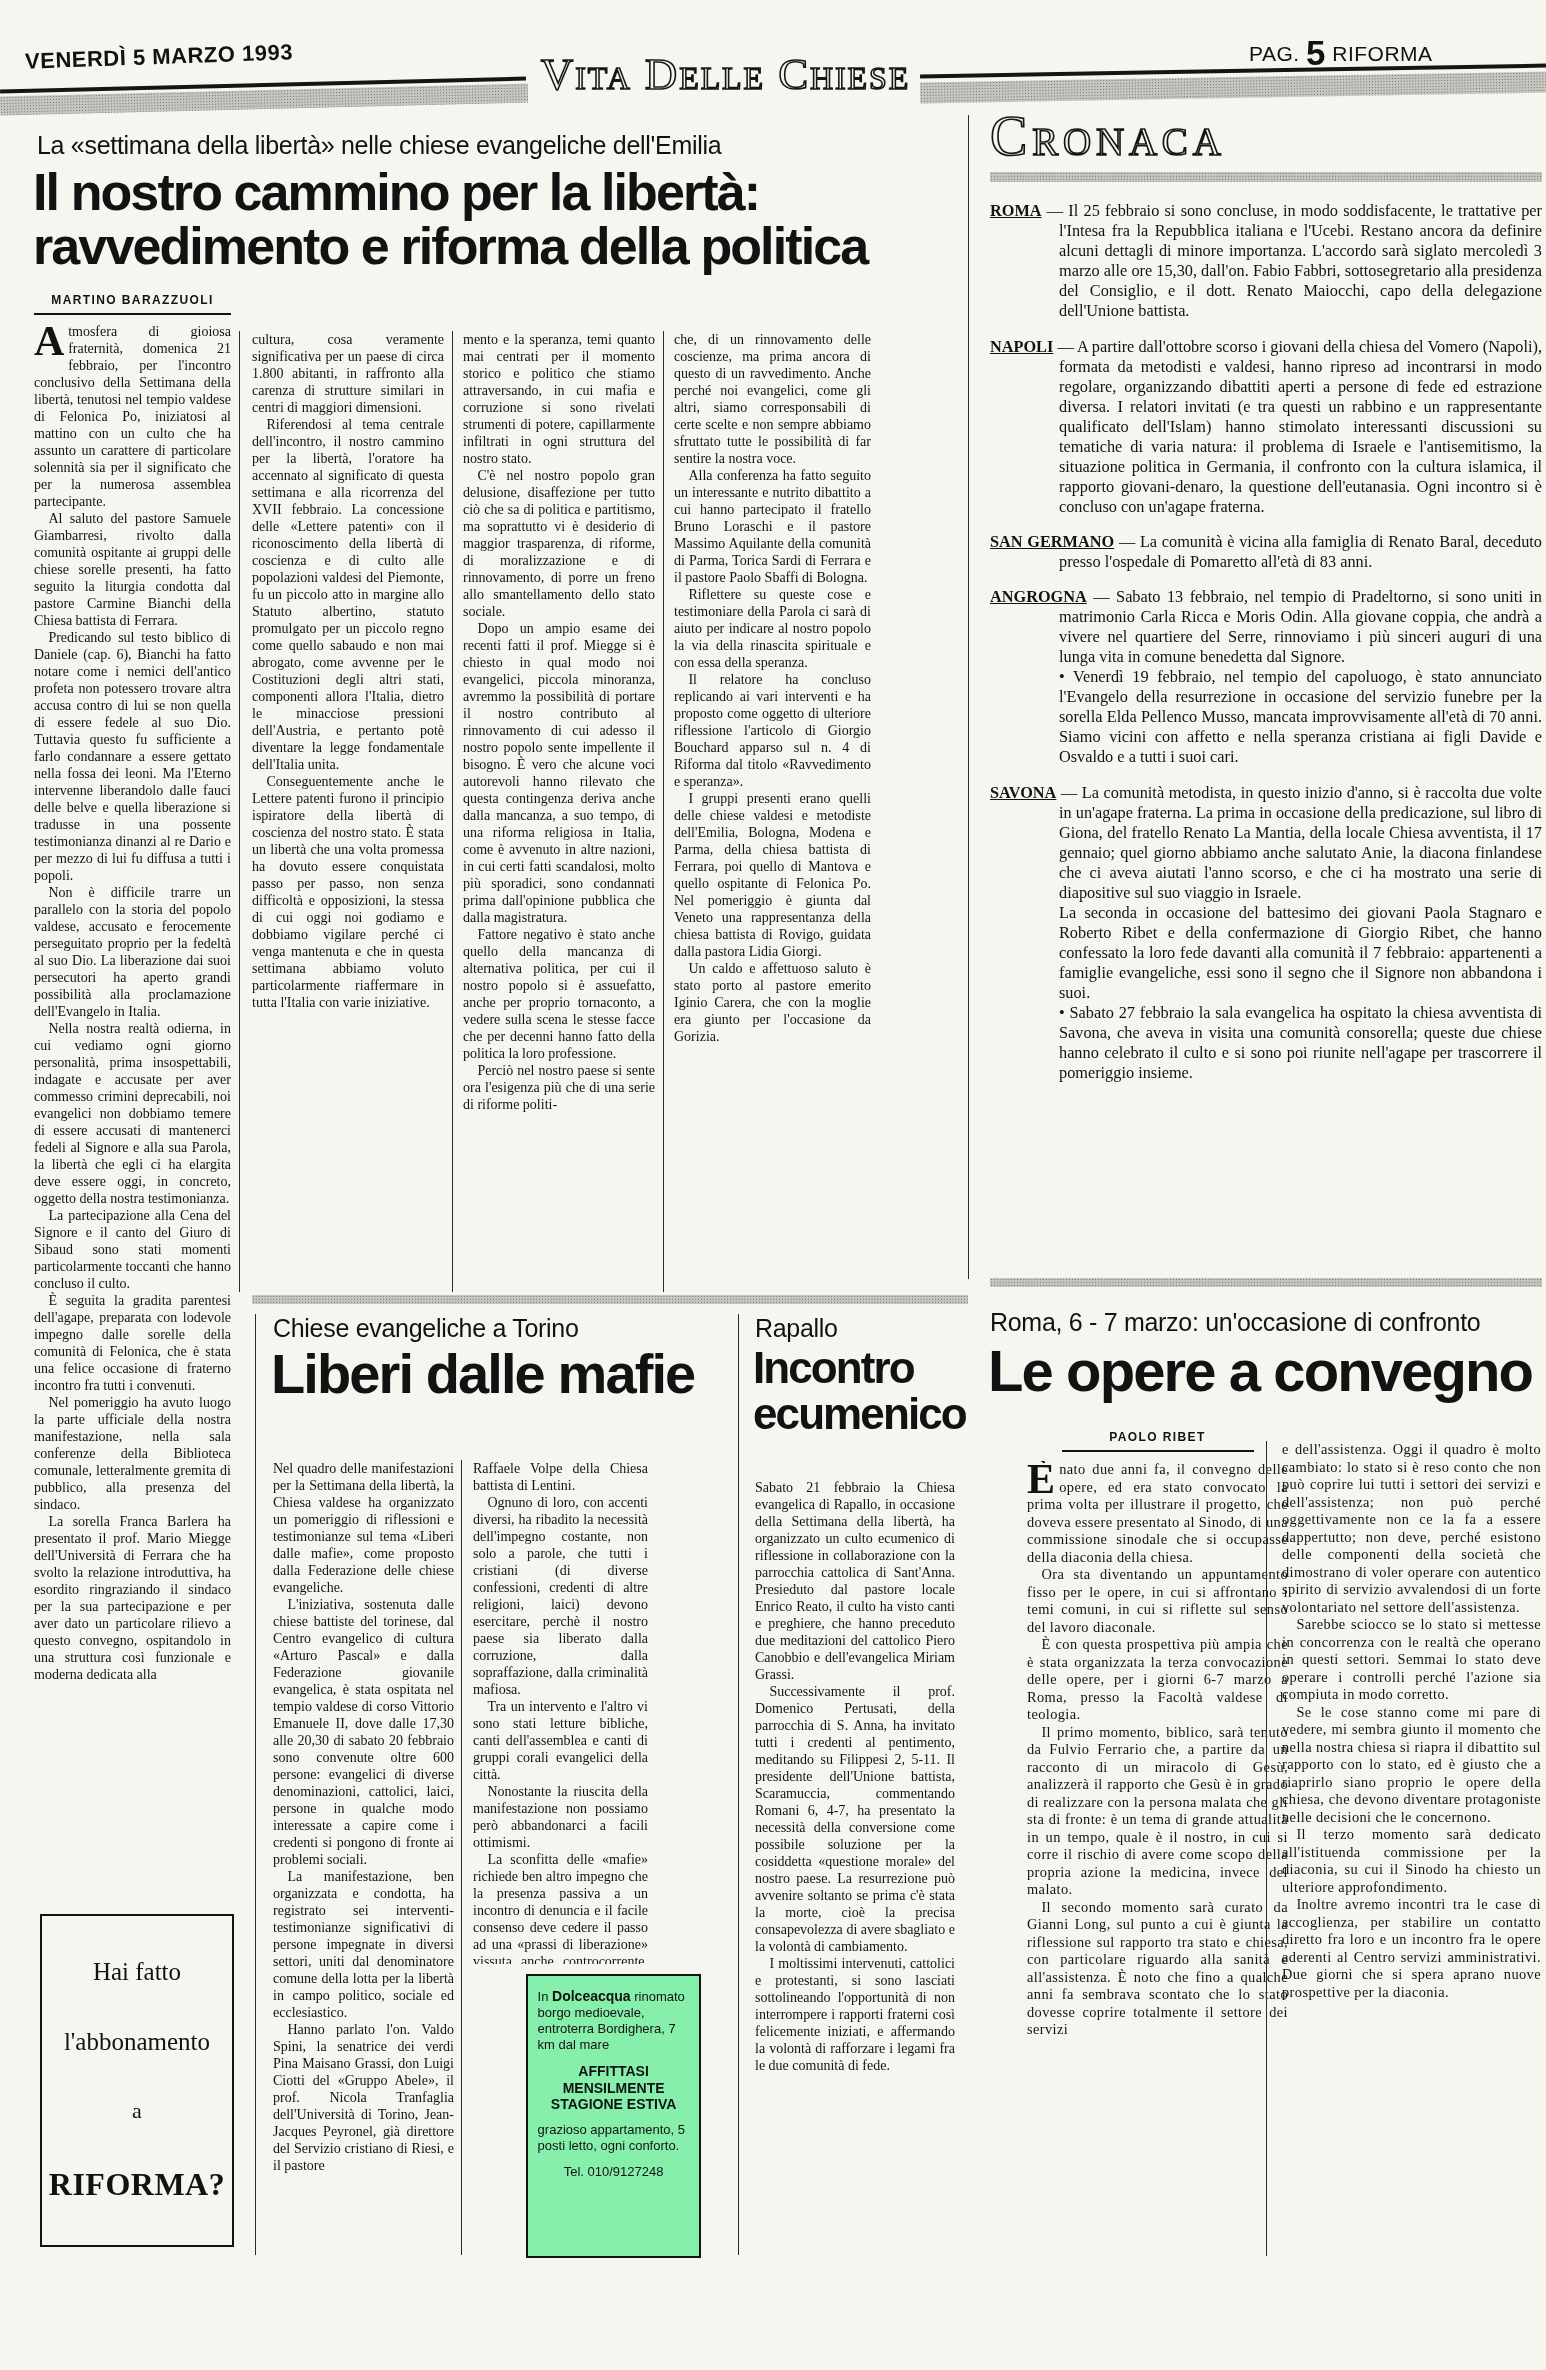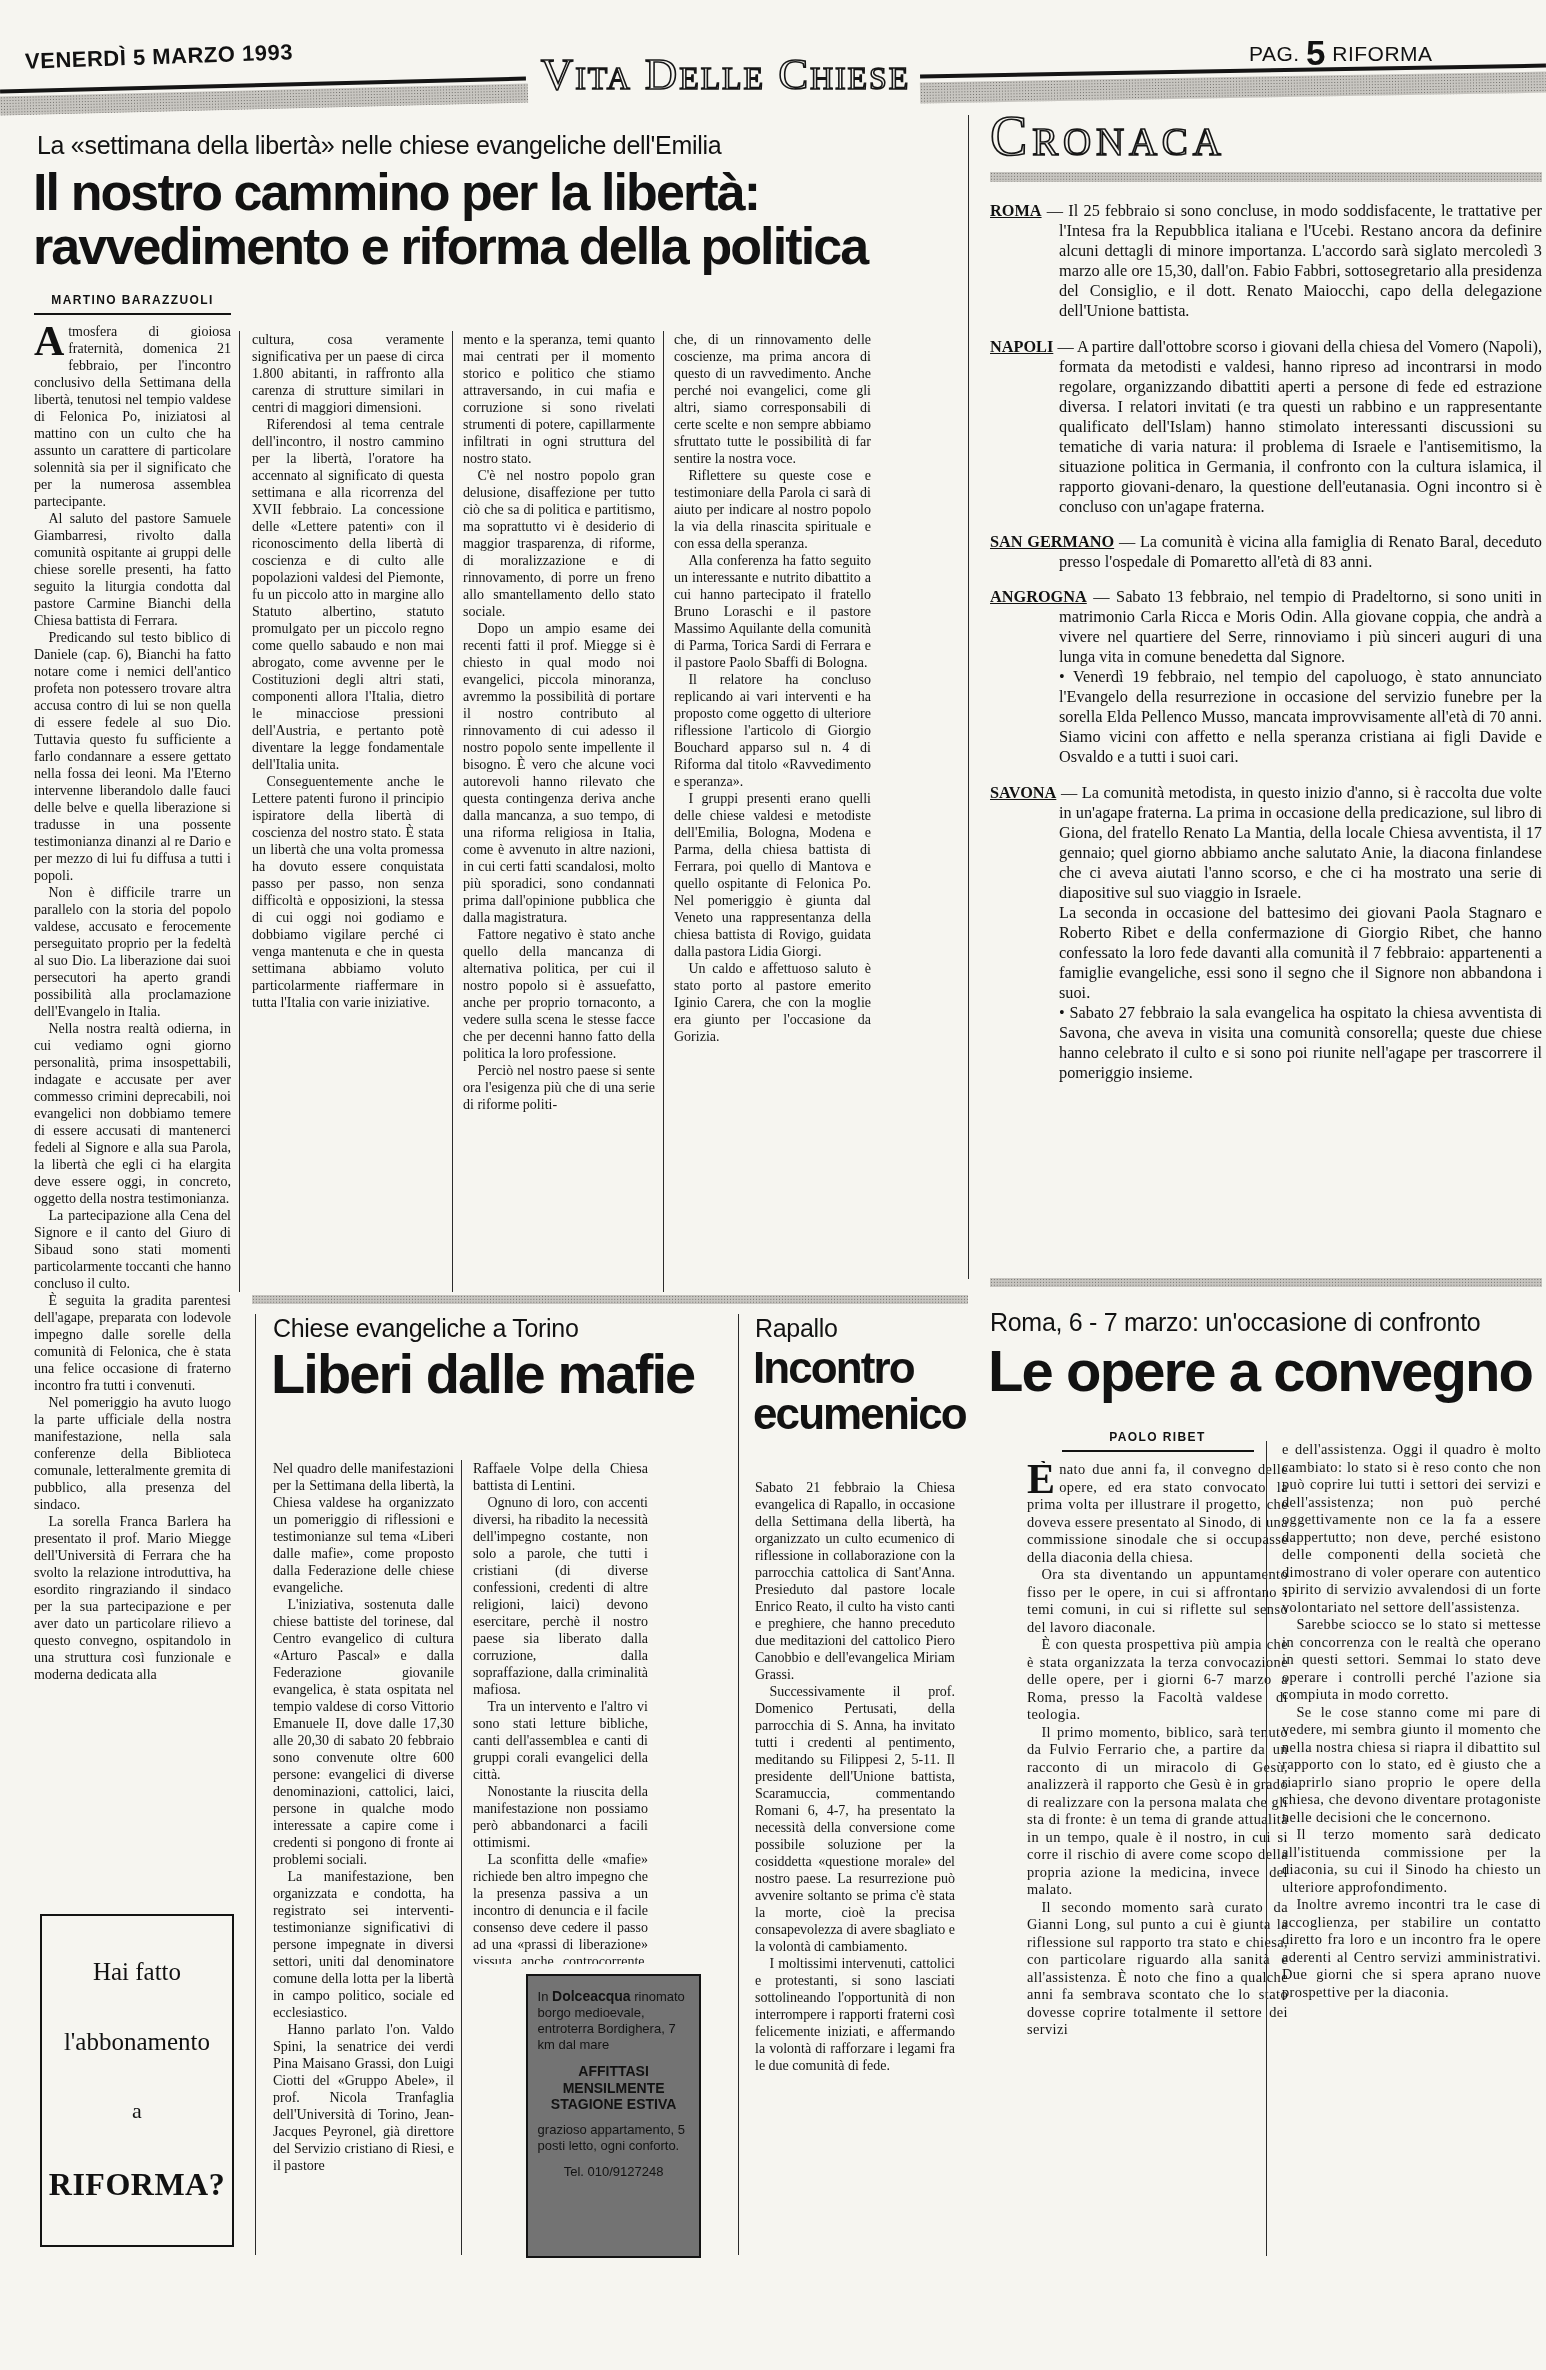--- a/index.html
+++ b/index.html
@@ -28,21 +28,21 @@
   .cronaca-items{font-size:16.3px;line-height:20px;text-align:justify;}
   .cronaca-item{padding-left:69px;margin-bottom:15.4px;}
   .cronaca-item p{margin:0;}
   .cronaca-item p:first-child{text-indent:-69px;}
   .cronaca-item .city{font-weight:bold;text-decoration:underline;}
   
   .subbox{border:2.9px solid #131313;background:#f6f5f0;text-align:center;display:flex;flex-direction:column;justify-content:space-evenly;align-items:center;}
   .subbox .s1,.subbox .s2{font-size:25px;}
   .subbox .s3{font-size:22px;}
   .subbox .s4{font-size:32px;font-weight:bold;letter-spacing:0.5px;}
-  .adbox{border:2.4px solid #131313;background:#737373;padding:11.5px 9.6px;font-family:"Liberation Sans",sans-serif;font-size:13px;line-height:16.3px;}
+  .adbox{border:2.4px solid #131313;background:#86efac;padding:11.5px 9.6px;font-family:"Liberation Sans",sans-serif;font-size:13px;line-height:16.3px;}
   .adbox .adtitle{font-weight:bold;text-align:center;margin:9.6px 0;font-size:14px;}
   .adbox .adphone{text-align:center;margin-top:9.6px;}
   .adbox .place{font-weight:bold;font-size:14px;}
   .opere-body{letter-spacing:0.4px;font-size:14.4px;line-height:17.5px;}
 </style>
 </head>
 <body>
 
 <div class="page">
 
@@ -85,22 +85,22 @@
     </div>
   <div class="abs bodycol" style="left:463px;top:331px;width:192px;height:961px;">
       <p>mento e la speranza, temi quanto mai centrati per il momento storico e politico che stiamo attraversando, in cui mafia e corruzione si sono rivelati strumenti di potere, capillarmente infiltrati in ogni struttura del nostro stato.</p>
       <p>C'è nel nostro popolo gran delusione, disaffezione per tutto ciò che sa di politica e partitismo, ma soprattutto vi è desiderio di maggior trasparenza, di riforme, di moralizzazione e di rinnovamento, di porre un freno allo smantellamento dello stato sociale.</p>
       <p>Dopo un ampio esame dei recenti fatti il prof. Miegge si è chiesto in qual modo noi evangelici, piccola minoranza, avremmo la possibilità di portare il nostro contributo al rinnovamento di cui adesso il nostro popolo sente impellente il bisogno. È vero che alcune voci autorevoli hanno rilevato che questa contingenza deriva anche dalla mancanza, a suo tempo, di una riforma religiosa in Italia, come è avvenuto in altre nazioni, in cui certi fatti scandalosi, molto più sporadici, sono condannati prima dall'opinione pubblica che dalla magistratura.</p>
       <p>Fattore negativo è stato anche quello della mancanza di alternativa politica, per cui il nostro popolo si è assuefatto, anche per proprio tornaconto, a vedere sulla scena le stesse facce che per decenni hanno fatto della politica la loro professione.</p>
       <p>Perciò nel nostro paese si sente ora l'esigenza più che di una serie di riforme politi-</p>
     </div>
   <div class="abs bodycol" style="left:674px;top:331px;width:197px;height:961px;">
       <p>che, di un rinnovamento delle coscienze, ma prima ancora di questo di un ravvedimento. Anche perché noi evangelici, come gli altri, siamo corresponsabili di certe scelte e non sempre abbiamo sfruttato tutte le possibilità di far sentire la nostra voce.</p>
+      <p>Alla conferenza ha fatto seguito un interessante e nutrito dibattito a cui hanno partecipato il fratello Bruno Loraschi e il pastore Massimo Aquilante della comunità di Parma, Torica Sardi di Ferrara e il pastore Paolo Sbaffi di Bologna.</p>
       <p>Riflettere su queste cose e testimoniare della Parola ci sarà di aiuto per indicare al nostro popolo la via della rinascita spirituale e con essa della speranza.</p>
-      <p>Alla conferenza ha fatto seguito un interessante e nutrito dibattito a cui hanno partecipato il fratello Bruno Loraschi e il pastore Massimo Aquilante della comunità di Parma, Torica Sardi di Ferrara e il pastore Paolo Sbaffi di Bologna.</p>
       <p>Il relatore ha concluso replicando ai vari interventi e ha proposto come oggetto di ulteriore riflessione l'articolo di Giorgio Bouchard apparso sul n. 4 di Riforma dal titolo «Ravvedimento e speranza».</p>
       <p>I gruppi presenti erano quelli delle chiese valdesi e metodiste dell'Emilia, Bologna, Modena e Parma, della chiesa battista di Ferrara, poi quello di Mantova e quello ospitante di Felonica Po. Nel pomeriggio è giunta dal Veneto una rappresentanza della chiesa battista di Rovigo, guidata dalla pastora Lidia Giorgi.</p>
       <p>Un caldo e affettuoso saluto è stato porto al pastore emerito Iginio Carera, che con la moglie era giunto per l'occasione da Gorizia.</p>
     </div>
 
   <div class="abs vrule" style="left:239px;top:331px;height:961px;"></div>
   <div class="abs vrule" style="left:452px;top:331px;height:961px;"></div>
   <div class="abs vrule" style="left:663px;top:331px;height:961px;"></div>
   <div class="abs vrule" style="left:968px;top:115px;height:1164px;"></div>
 

